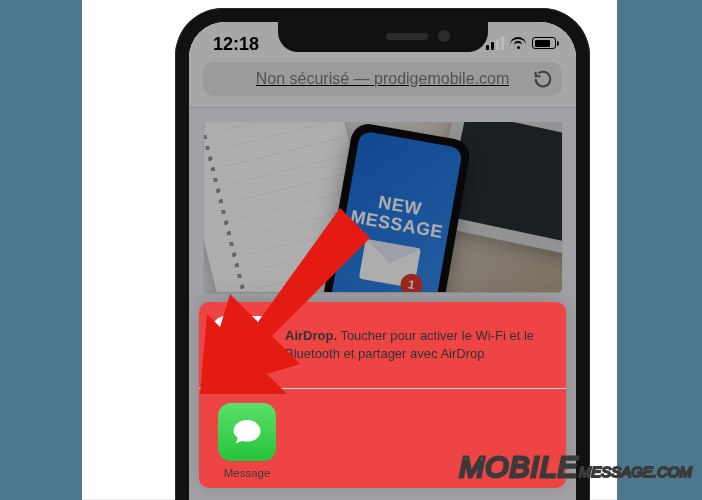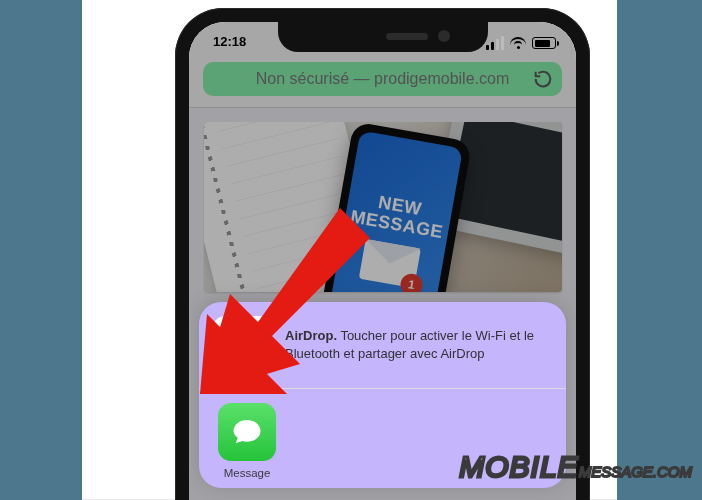--- a/index.html
+++ b/index.html
@@ -44,21 +44,21 @@
     content:""; position:absolute; right:60px; top:11px;
     width:42px; height:7px; border-radius:4px; background:#2b2b2b;
   }
   .notch::before{
     content:""; position:absolute; right:38px; top:8px;
     width:12px; height:12px; border-radius:50%; background:#2b2b2b;
   }
 
   
   .status { position: absolute; top: 8px; left: 0; right: 0; height: 28px; z-index: 40; }
-  .status .time { position: absolute; left: 24px; top: 4px; font-size: 13px; font-weight: 600; }
+  .status .time { position: absolute; left: 24px; top: 4px; font-size: 18px; font-weight: 600; }
   .status .right { position: absolute; right: 20px; top: 6px; display: flex; gap: 6px; align-items: center; }
   .sigbars { display:flex; gap:2px; align-items:flex-end; }
   .sigbars span{ width:3px; background:#000; display:block; border-radius:1px;}
   .sigbars span:nth-child(1){height:5px}
   .sigbars span:nth-child(2){height:8px}
   .sigbars span:nth-child(3){height:11px; background:#bbb}
   .sigbars span:nth-child(4){height:14px; background:#bbb}
   .wifi { width:16px; height:12px; position:relative;}
   .wifi::before{content:"";position:absolute;inset:0;border:2px solid #000;border-bottom:none;border-left:none;border-right:none;border-radius:16px 16px 0 0;top:0;}
   .wifi::after{content:"";position:absolute;left:4px;top:4px;width:8px;height:6px;border:2px solid #000;border-bottom:none;border-left:none;border-right:none;border-radius:8px 8px 0 0;}
@@ -69,23 +69,23 @@
 
   
   .chrome {
     position: relative; z-index: 30;
     padding-top: 40px; height: 86px;
     background: #f7f7f8;
     border-bottom: 1px solid #d0d0d4;
   }
   .addr {
     margin: 0 14px; height: 34px;
-    background: #86efac; border-radius: 10px;
+    background: #e5e5e5; border-radius: 10px;
     display: flex; align-items: center; justify-content: center;
-    position: relative; padding: 0 36px;
+    position: relative; padding: 0 36px; text-decoration: underline;
   }
   .addr-text { color: #7a7a7e; font-size: 16px; white-space: nowrap; overflow: hidden; }
   .reload { position: absolute; right: 8px; top: 6px; width: 22px; height: 22px; }
   .reload svg { width: 100%; height: 100%; stroke:#5a5a5e; fill:none; stroke-width:2.2; }
 
   
   .page {
     position: absolute; top: 86px; left: 0; right: 0; bottom: 0;
     background: linear-gradient(#efeef3,#efeef3);
     display:flex; justify-content:center;
@@ -112,21 +112,21 @@
   .envl .bdg{position:absolute;right:-8px;bottom:-8px;width:22px;height:22px;border-radius:50%;background:#e43c2f;color:#fff;font-size:12px;font-weight:700;display:flex;align-items:center;justify-content:center;}
 
   
   .dim {
     position: absolute; inset: 0; background: rgba(0,0,0,.32); z-index: 35;
   }
 
   
   .sheet {
     position: absolute; left: 10px; right: 10px; top: 280px;
-    background: #c4b5fd; border-radius: 22px; z-index: 40;
+    background: #ef4444; border-radius: 10px; z-index: 40;
     box-shadow: 0 -2px 20px rgba(0,0,0,.15);
     overflow: hidden;
   }
   .airdrop {
     padding: 14px; display: flex; gap: 14px; align-items: center;
     border-bottom: 1px solid #dcdcdf;
   }
   .airdrop .chip{
     width: 58px; height: 58px; background:#fff; border-radius:12px;
     display:flex;align-items:center;justify-content:center;

